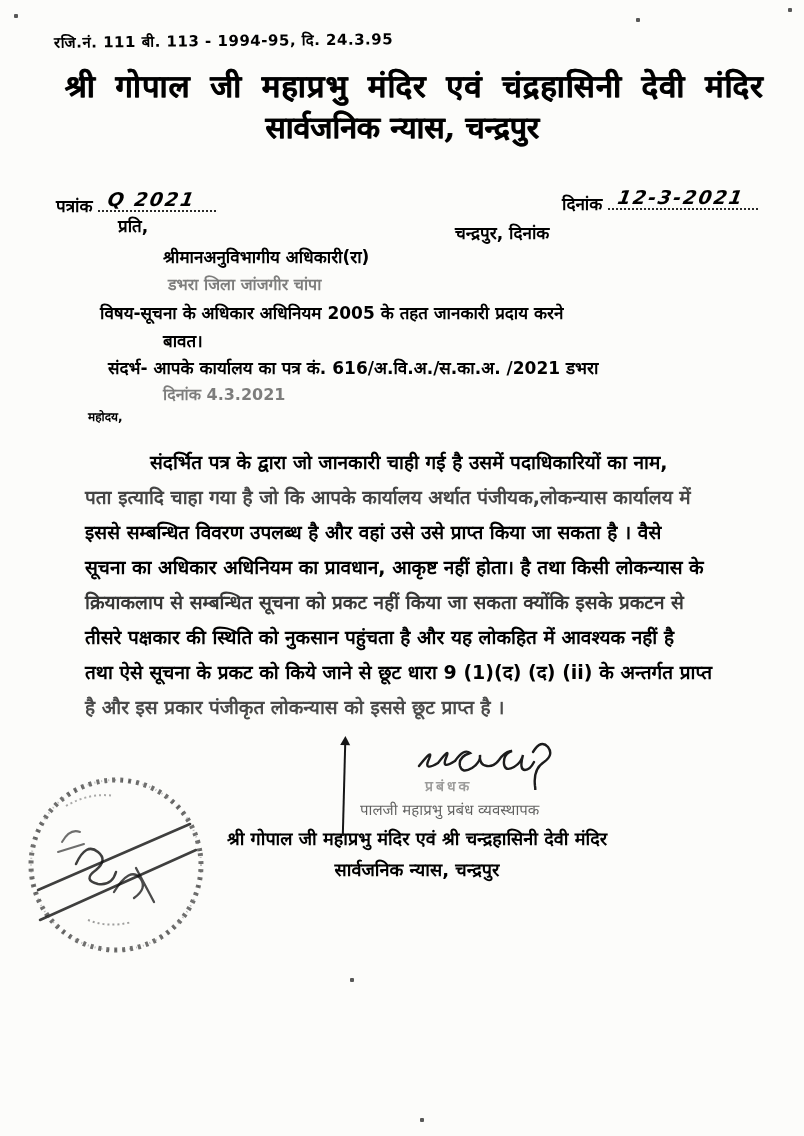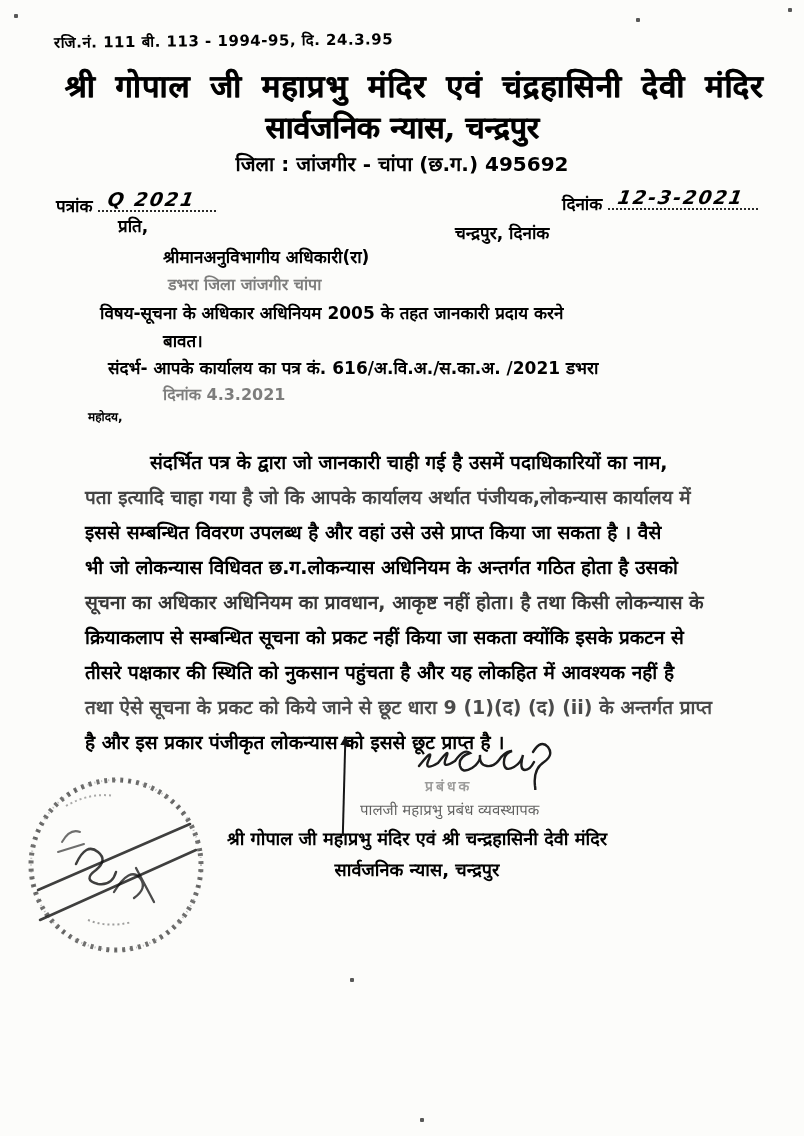--- a/index.html
+++ b/index.html
@@ -61,21 +61,20 @@
 </style>
 </head>
 <body>
 
 <div class="page">
 
   <div class="abs reg-line">रजि.नं. 111 बी. 113 - 1994-95, दि. 24.3.95</div>
 
   <div class="abs title1">श्री गोपाल जी महाप्रभु मंदिर एवं चंद्रहासिनी देवी मंदिर</div>
   <div class="abs title2">सार्वजनिक न्यास, चन्द्रपुर</div>
-  <div class="abs title3">जिला : जांजगीर - चांपा (छ.ग.) 495692</div>
 
   <div class="abs meta-left">
     <span>पत्रांक</span>
     <span class="dotline" style="width:118px; height:24px;">
       <span class="hand hand-over">Q 2021</span>
     </span>
   </div>
 
   <div class="abs meta-right">
     <span>दिनांक</span>
@@ -92,21 +91,20 @@
   <div class="abs subj1">विषय-सूचना के अधिकार अधिनियम 2005 के तहत जानकारी प्रदाय करने</div>
   <div class="abs subj2">बावत।</div>
   <div class="abs ref1">संदर्भ- आपके कार्यालय का पत्र कं. 616/अ.वि.अ./स.का.अ. /2021 डभरा</div>
   <div class="abs ref2 faded">दिनांक 4.3.2021</div>
   <div class="abs salut">महोदय,</div>
 
   <div class="abs body-text">
       <div class="body-line">संदर्भित पत्र के द्वारा जो जानकारी चाही गई है उसमें पदाधिकारियों का नाम,</div>
       <div class="body-line">पता इत्यादि चाहा गया है जो कि आपके कार्यालय अर्थात पंजीयक,लोकन्यास कार्यालय में</div>
       <div class="body-line">इससे सम्बन्धित विवरण उपलब्ध है और वहां उसे उसे प्राप्त किया जा सकता है । वैसे</div>
-      <div class="body-line">भी जो लोकन्यास विधिवत छ.ग.लोकन्यास अधिनियम के अन्तर्गत गठित होता है उसको</div>
       <div class="body-line">सूचना का अधिकार अधिनियम का प्रावधान, आकृष्ट नहीं होता। है तथा किसी लोकन्यास के</div>
       <div class="body-line">क्रियाकलाप से सम्बन्धित सूचना को प्रकट नहीं किया जा सकता क्योंकि इसके प्रकटन से</div>
       <div class="body-line">तीसरे पक्षकार की स्थिति को नुकसान पहुंचता है और यह लोकहित में आवश्यक नहीं है</div>
       <div class="body-line">तथा ऐसे सूचना के प्रकट को किये जाने से छूट धारा 9 (1)(द) (द) (ii) के अन्तर्गत प्राप्त</div>
       <div class="body-line">है और इस प्रकार पंजीकृत लोकन्यास को इससे छूट प्राप्त है ।</div>
     </div>
 
   <svg class="abs sign-svg" width="175" height="60" viewBox="0 0 175 60">
     <path d="M14 36 q15 -19 10 -7 q-6 13 9 4 q13 -17 8 -5 q-5 12 9 3 q9 -13 15 -8 q-12 4 -10 13 q2 8 12 2 q9 -6 8 -13 q-1 10 7 11 q7 1 12 -6 q6 -9 13 -9 q-9 3 -8 13 q1 8 10 3 q7 -4 9 -12 q-4 15 2 15 q5 0 9 -8" stroke="#1c1c1c" fill="none" stroke-width="2.4" stroke-linecap="round"></path>
     <path d="M128 22 q8 -13 15 -5 q6 8 -4 15 q-11 7 -9 24 q2 13 -10 9" stroke="#1c1c1c" fill="none" stroke-width="2.4" stroke-linecap="round"></path>

